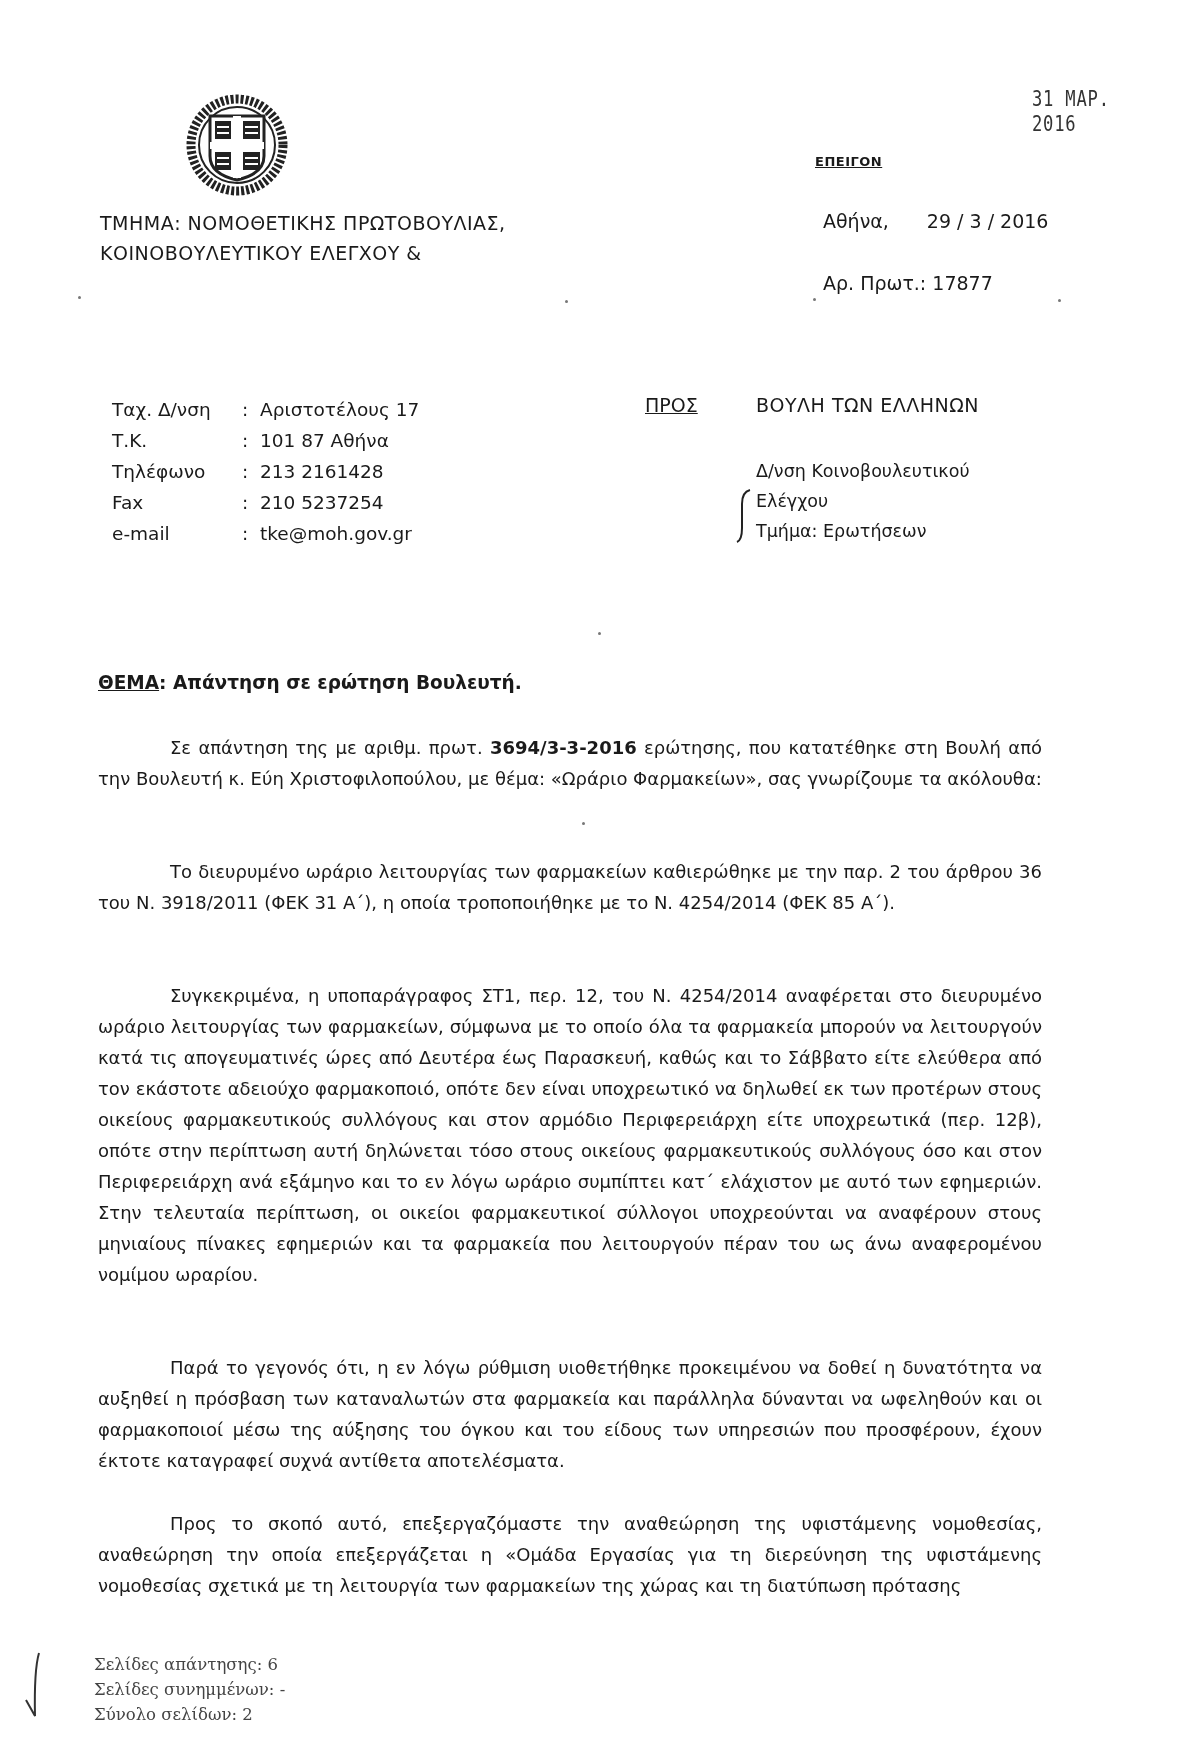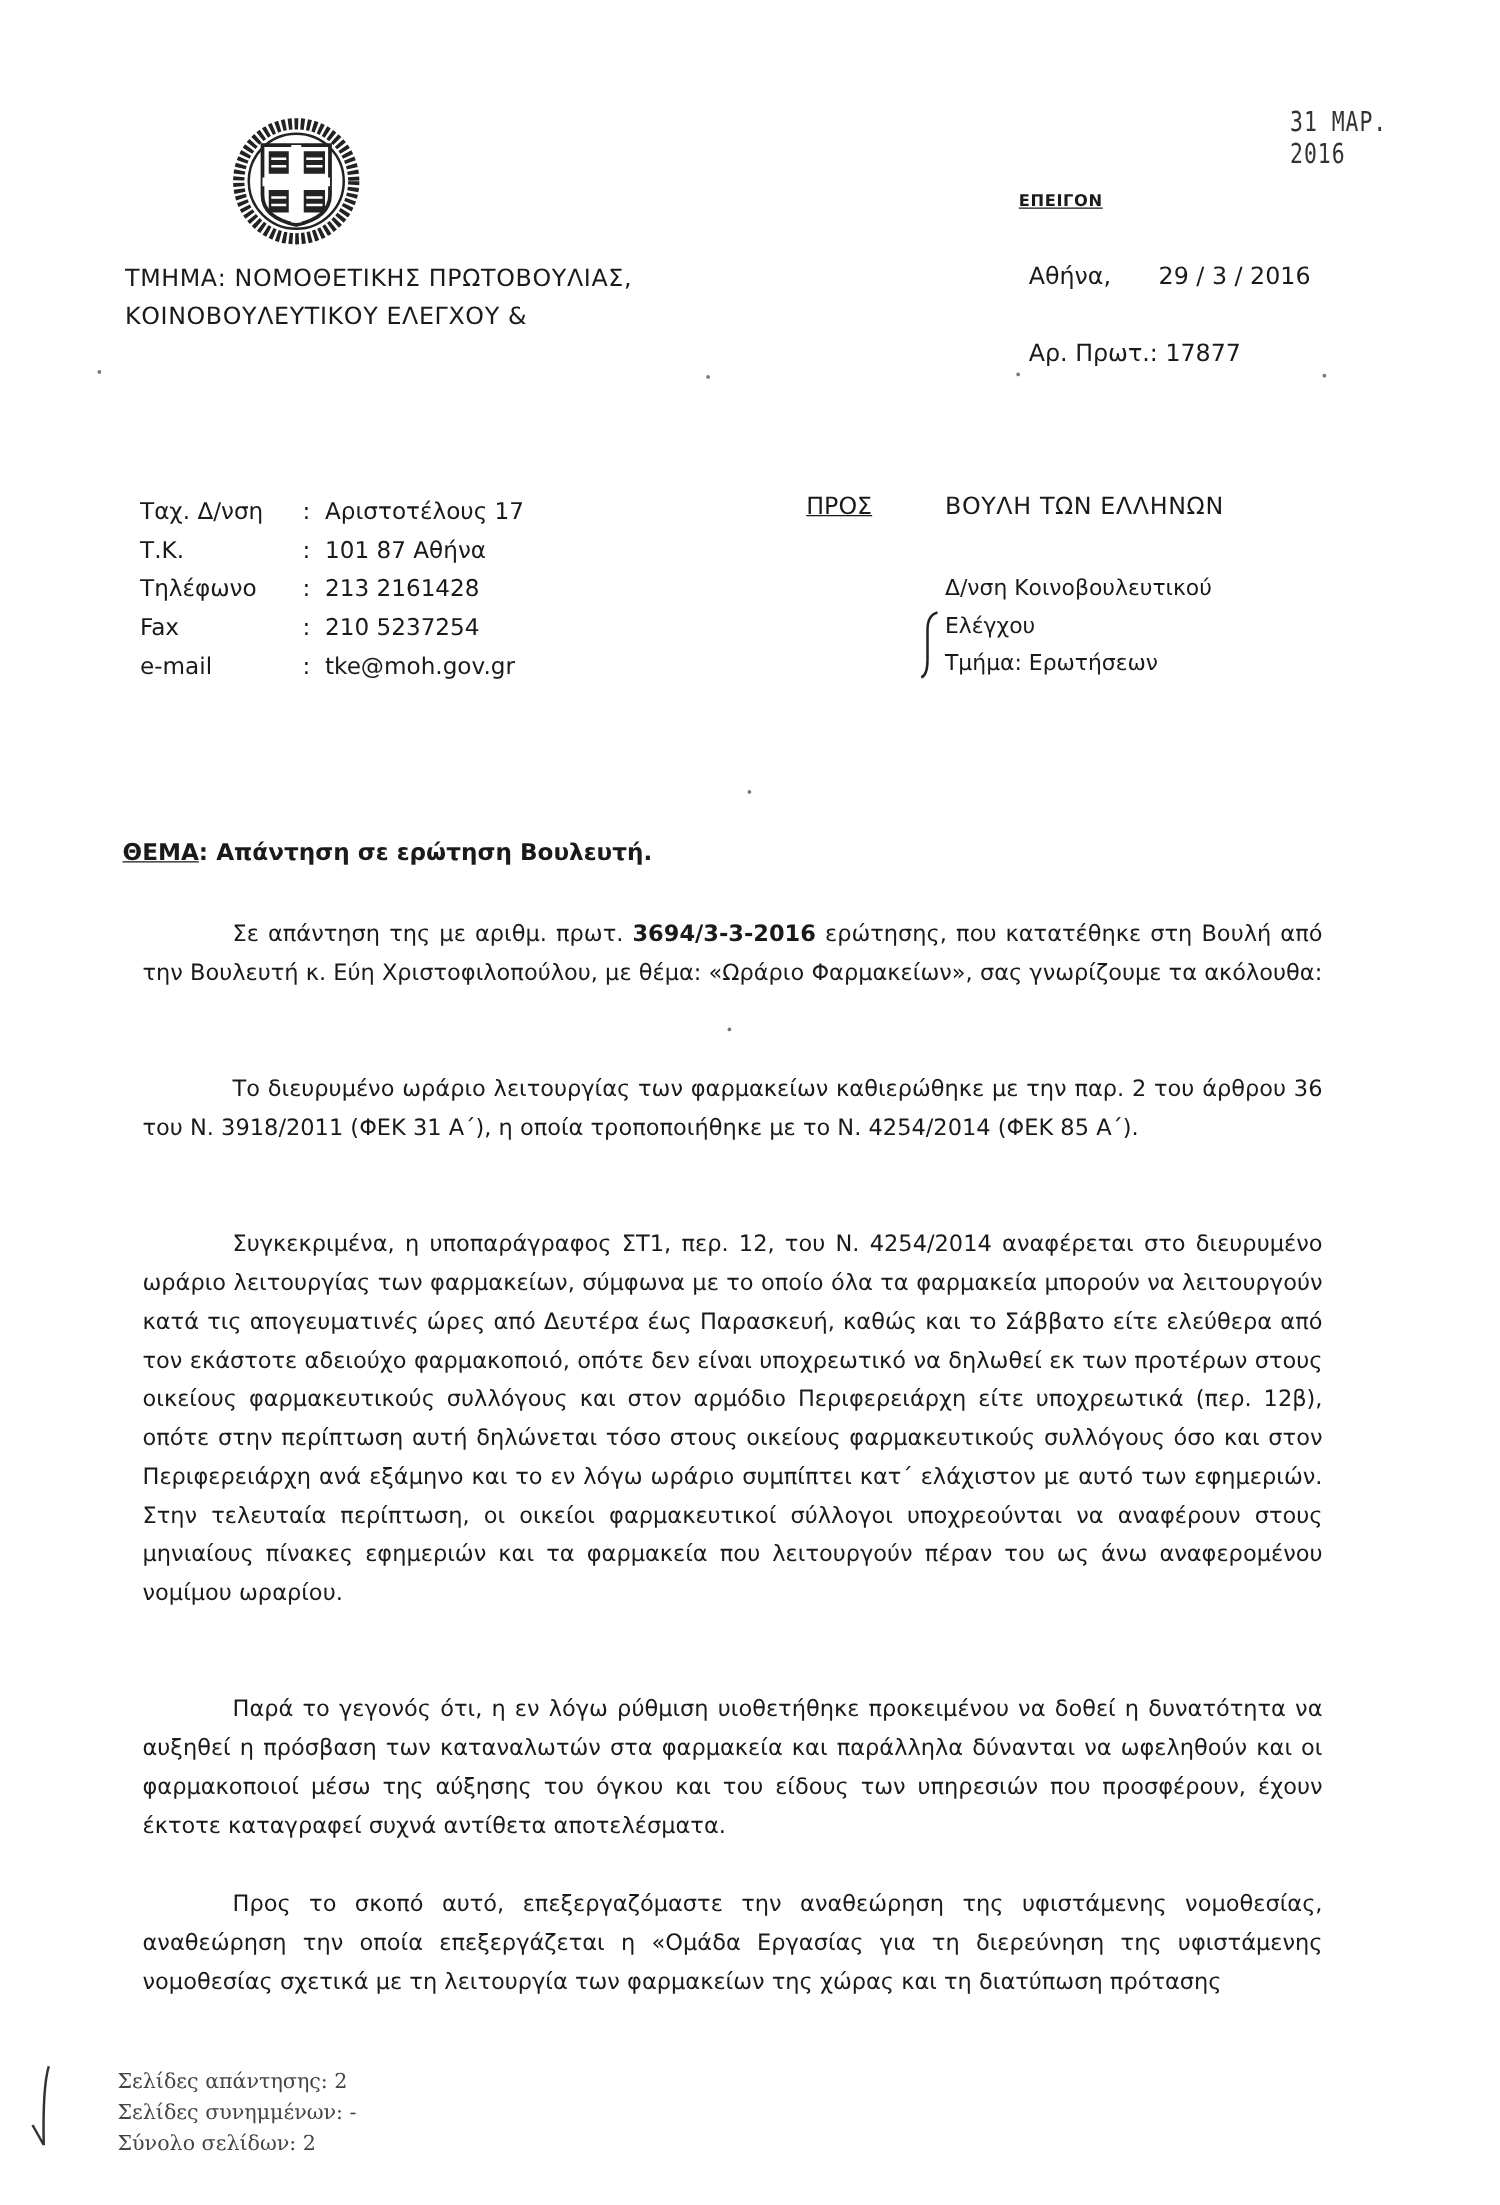--- a/index.html
+++ b/index.html
@@ -36,21 +36,21 @@
     .pros-label { left: 645px; top: 394px; font-size: 19px; text-decoration: underline; }
     .recipient { left: 756px; top: 394px; font-size: 19px; letter-spacing: 0.5px; }
     .recip-sub { left: 756px; top: 456px; font-size: 17.5px; line-height: 30px; }
     .bracket { left: 736px; top: 488px; width: 16px; height: 56px; }
 
     
     .subject { left: 98px; top: 672px; font-size: 18.5px; font-weight: bold; }
     .subject .u { text-decoration: underline; }
 
     
-    .body { left: 98px; width: 944px; font-size: 18px; line-height: 31px; text-align: justify; margin-left: 16px; }
+    .body { left: 98px; width: 944px; font-size: 18px; line-height: 31px; text-align: justify; }
     .body p { margin: 0; text-indent: 72px; }
     .p1 { top: 732px; }
     .p2 { top: 856px; }
     .p3 { top: 980px; }
     .p4 { top: 1352px; }
     .p5 { top: 1508px; }
     .body b { font-weight: bold; }
 
     
     .pages { left: 94px; top: 1652px; font-family: "DejaVu Serif", serif; font-size: 16.5px; line-height: 25px; color: #444; }
@@ -156,21 +156,21 @@
 <div class="abs body p5">
   <p>Προς το σκοπό αυτό, επεξεργαζόμαστε την αναθεώρηση της υφιστάμενης νομοθεσίας, αναθεώρηση την οποία επεξεργάζεται η «Ομάδα Εργασίας για τη διερεύνηση της υφιστάμενης νομοθεσίας σχετικά με τη λειτουργία των φαρμακείων της χώρας και τη διατύπωση πρότασης</p>
 </div>
 
 <div class="abs tick">
   <svg width="20" height="70" viewBox="0 0 20 70">
       <path d="M17 3 Q12 20 13 66 L4 50" fill="none" stroke="#333" stroke-width="2"></path>
     </svg>
 </div>
 <div class="abs pages">
-  <div>Σελίδες απάντησης: 2</div>
+  <div>Σελίδες απάντησης: 6</div>
   <div>Σελίδες συνημμένων: -</div>
   <div>Σύνολο σελίδων: 2</div>
 </div>
 
 <div class="speck" style="left:78px;top:296px"></div>
 <div class="speck" style="left:565px;top:300px"></div>
 <div class="speck" style="left:813px;top:298px"></div>
 <div class="speck" style="left:1058px;top:299px"></div>
 <div class="speck" style="left:598px;top:632px"></div>
 <div class="speck" style="left:582px;top:822px"></div>

